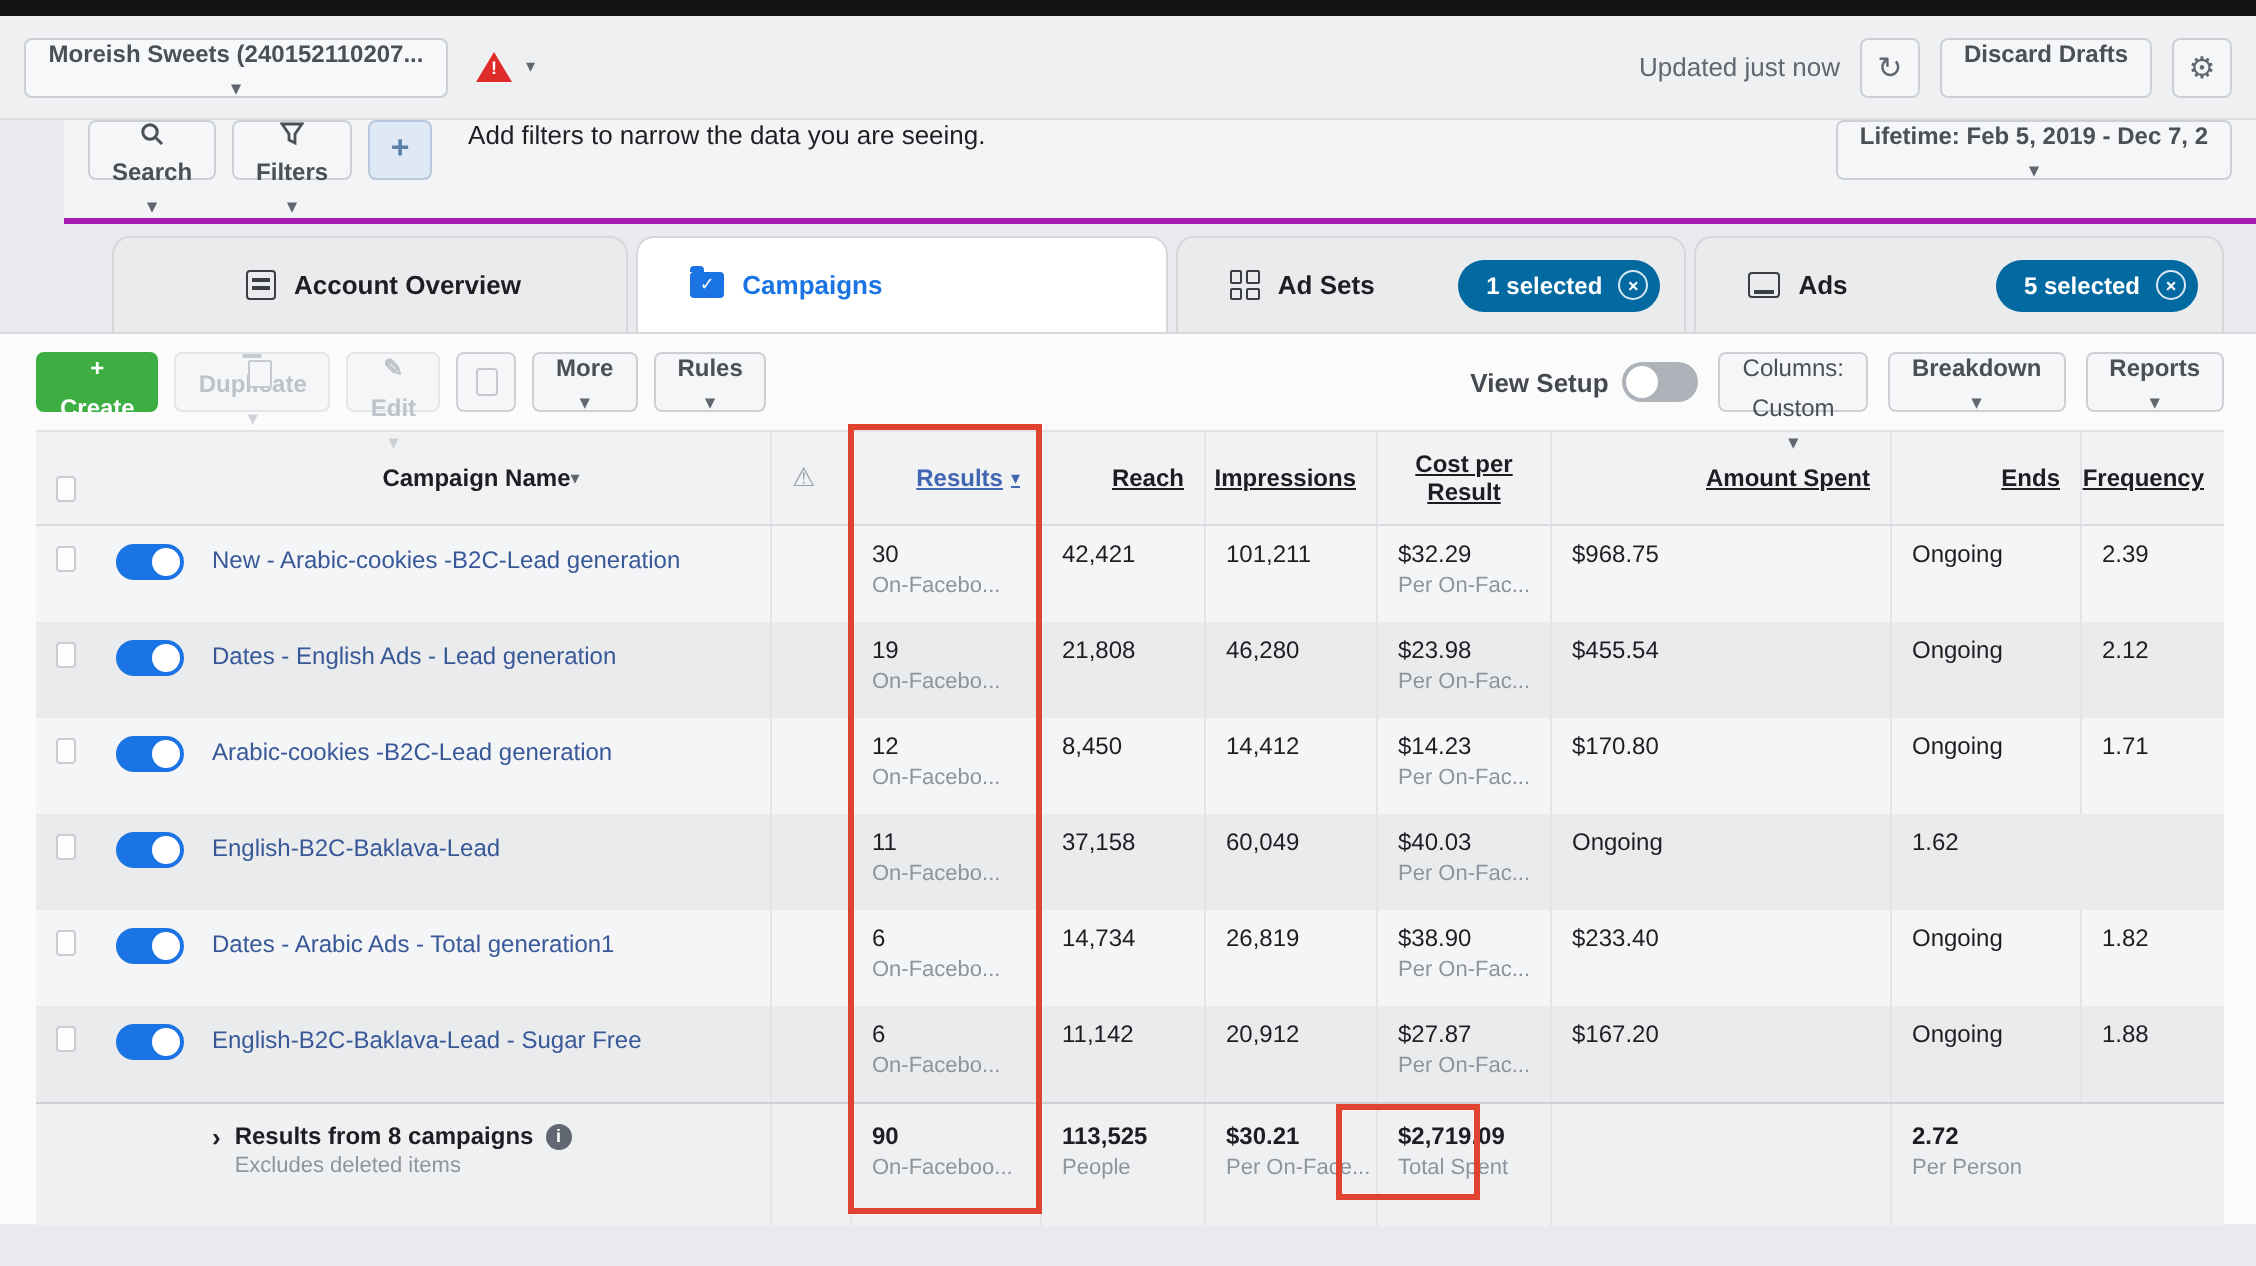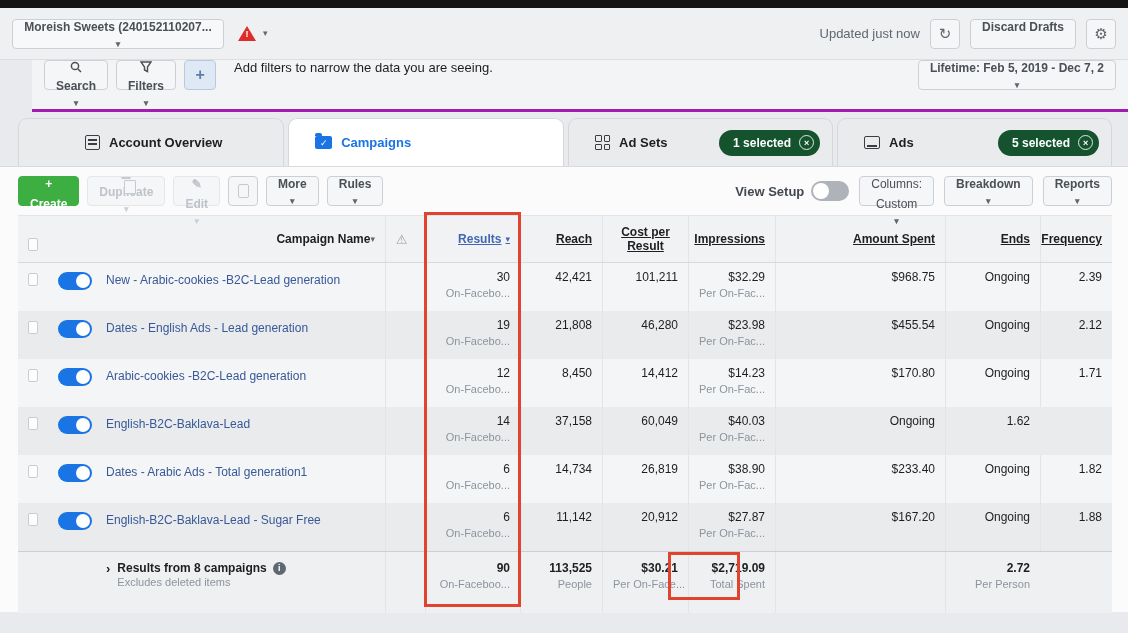--- a/index.html
+++ b/index.html
@@ -38,25 +38,25 @@
               font-size:16px; font-weight:bold; }
   .hint { font-size:13px; color:#1c1e21; margin-left:10px; }
   .date-btn { margin-left:auto; }
   .svgicon { display:inline-flex; }
 
   
   .tabbar { position:absolute; top:112px; left:0; right:0; height:54px; display:flex; gap:4px; padding:6px 16px 0 18px; }
   .tab { height:48px; border:1px solid #d5d7da; border-bottom:none; border-radius:9px 9px 0 0;
          background:#e9ebed; display:flex; align-items:center; gap:9px; padding:0 12px 0 26px;
          font-size:13px; font-weight:bold; color:#1c1e21; cursor:pointer; }
-  .tab.first { width:267px; padding-left:66px; }
+  .tab.first { width:267px; padding-left:66px;margin-left:38px; }
   .tab.campaigns { width:277px; background:#fff; color:#1b74e4; }
   .tab.adsets { width:266px; }
   .tab.ads { width:276px; }
-  .pill { margin-left:auto; display:inline-flex; align-items:center; gap:8px; background:#14532d;
+  .pill { margin-left:auto; display:inline-flex; align-items:center; gap:8px; background:#0369a1;
           color:#fff; font-size:12px; font-weight:bold; border-radius:13px; height:26px; padding:0 6px 0 14px;text-align:center; }
   .pill-x { width:15px; height:15px; border:1px solid rgba(255,255,255,.85); border-radius:50%;
             display:inline-flex; align-items:center; justify-content:center; font-size:9px; cursor:pointer; }
   .tab-icon-overview { width:15px; height:15px; border:1.6px solid #3a3d42; border-radius:2px; position:relative; }
   .tab-icon-overview::after { content:""; position:absolute; left:2px; right:2px; top:3px; height:2px;
             background:#3a3d42; box-shadow:0 4px 0 #3a3d42; }
   .tab-icon-folder { width:17px; height:13px; background:#1b74e4; border-radius:2px; position:relative;
             display:flex; align-items:center; justify-content:center; color:#fff; font-size:9px; font-weight:bold; }
   .tab-icon-folder::before { content:""; position:absolute; top:-3px; left:0; width:7px; height:3px;
             background:#1b74e4; border-radius:2px 2px 0 0; }
@@ -82,27 +82,27 @@
 
   
   .table { margin:0 16px 0 18px; }
   .trow { display:grid; grid-template-columns:30px 48px 289px 40px 95px 82px 86px 87px 170px 95px 72px; }
   .thead { height:48px; background:#f1f2f4; border-bottom:1px solid #d8dadd; border-top:1px solid #e2e4e7; }
   .th { display:flex; align-items:center; font-size:12px; font-weight:bold; color:#1c1e21; padding:0 10px; }
   .th.num { justify-content:flex-end; text-align:center;text-decoration:underline; }
   .th.sep, .cell.sep { border-left:1px solid #e2e4e7; }
   .th-results { color:#4267b2; gap:4px; cursor:pointer; }
   .th-results .caret { color:#4267b2; }
-  .th-name { justify-content:flex-end; }
+  .th-name { justify-content:center; }
   .warn-small { color:#9aa0a6; font-size:13px; }
   .row { height:48px; }
   .row:nth-child(odd) { background:#f4f5f6; }
   .row:nth-child(even) { background:#e9ebed; }
   .cell { padding:7px 10px 0 10px; font-size:12px; color:#1c1e21; overflow:hidden; }
-  .cell.num { text-align:right; }
+  .cell.num { }
   .cell .val { display:block; }
   .cell .sub { display:block; font-size:11px; color:#8d949e; margin-top:3px; white-space:nowrap; }
   .checkbox { display:inline-block; width:13px; height:13px; border:1px solid #c9cdd2; border-radius:2px;
               background:#fdfdfd; cursor:pointer; }
   .c-check { display:flex; justify-content:center; padding-top:10px; }
   .c-toggle { padding-top:9px; }
   .toggle { width:34px; height:18px; border-radius:9px; background:#1b74e4; position:relative; display:inline-block; cursor:pointer; }
   .toggle .knob { position:absolute; top:2px; right:2px; width:14px; height:14px; border-radius:50%; background:#fff; }
   .name-link { color:#385898; text-decoration:none; cursor:pointer; display:inline-block; padding-top:3px; }
 
@@ -272,22 +272,22 @@
           <span class="caret">▾</span>
         </div>
         <div class="th sep">
           <span class="warn-small">⚠</span>
         </div>
         <div class="th num sep th-results">
           <span>Results</span>
           <span class="caret">▾</span>
         </div>
         <div class="th num sep">Reach</div>
+        <div class="th num sep">Impressions</div>
         <div class="th num sep">Cost per Result</div>
-        <div class="th num sep">Impressions</div>
         <div class="th num sep">Amount Spent</div>
         <div class="th num sep">Ends</div>
         <div class="th num sep">Frequency</div>
       </div>
 
       <div>
   <div class="trow row">
     <div class="cell c-check">
       <span class="checkbox"></span>
     </div>
@@ -400,21 +400,21 @@
       <span class="checkbox"></span>
     </div>
     <div class="cell c-toggle">
       <span class="toggle"><span class="knob"></span></span>
     </div>
     <div class="cell">
       <a class="name-link">English-B2C-Baklava-Lead</a>
     </div>
     <div class="cell sep"></div>
     <div class="cell num sep">
-      <span class="val">14</span>
+      <span class="val">11</span>
       <span class="sub">On-Facebo...</span>
     </div>
     <div class="cell num sep">
       <span class="val">37,158</span>
     </div>
     <div class="cell num sep">
       <span class="val">60,049</span>
     </div>
     <div class="cell num sep">
       <span class="val">$40.03</span>

